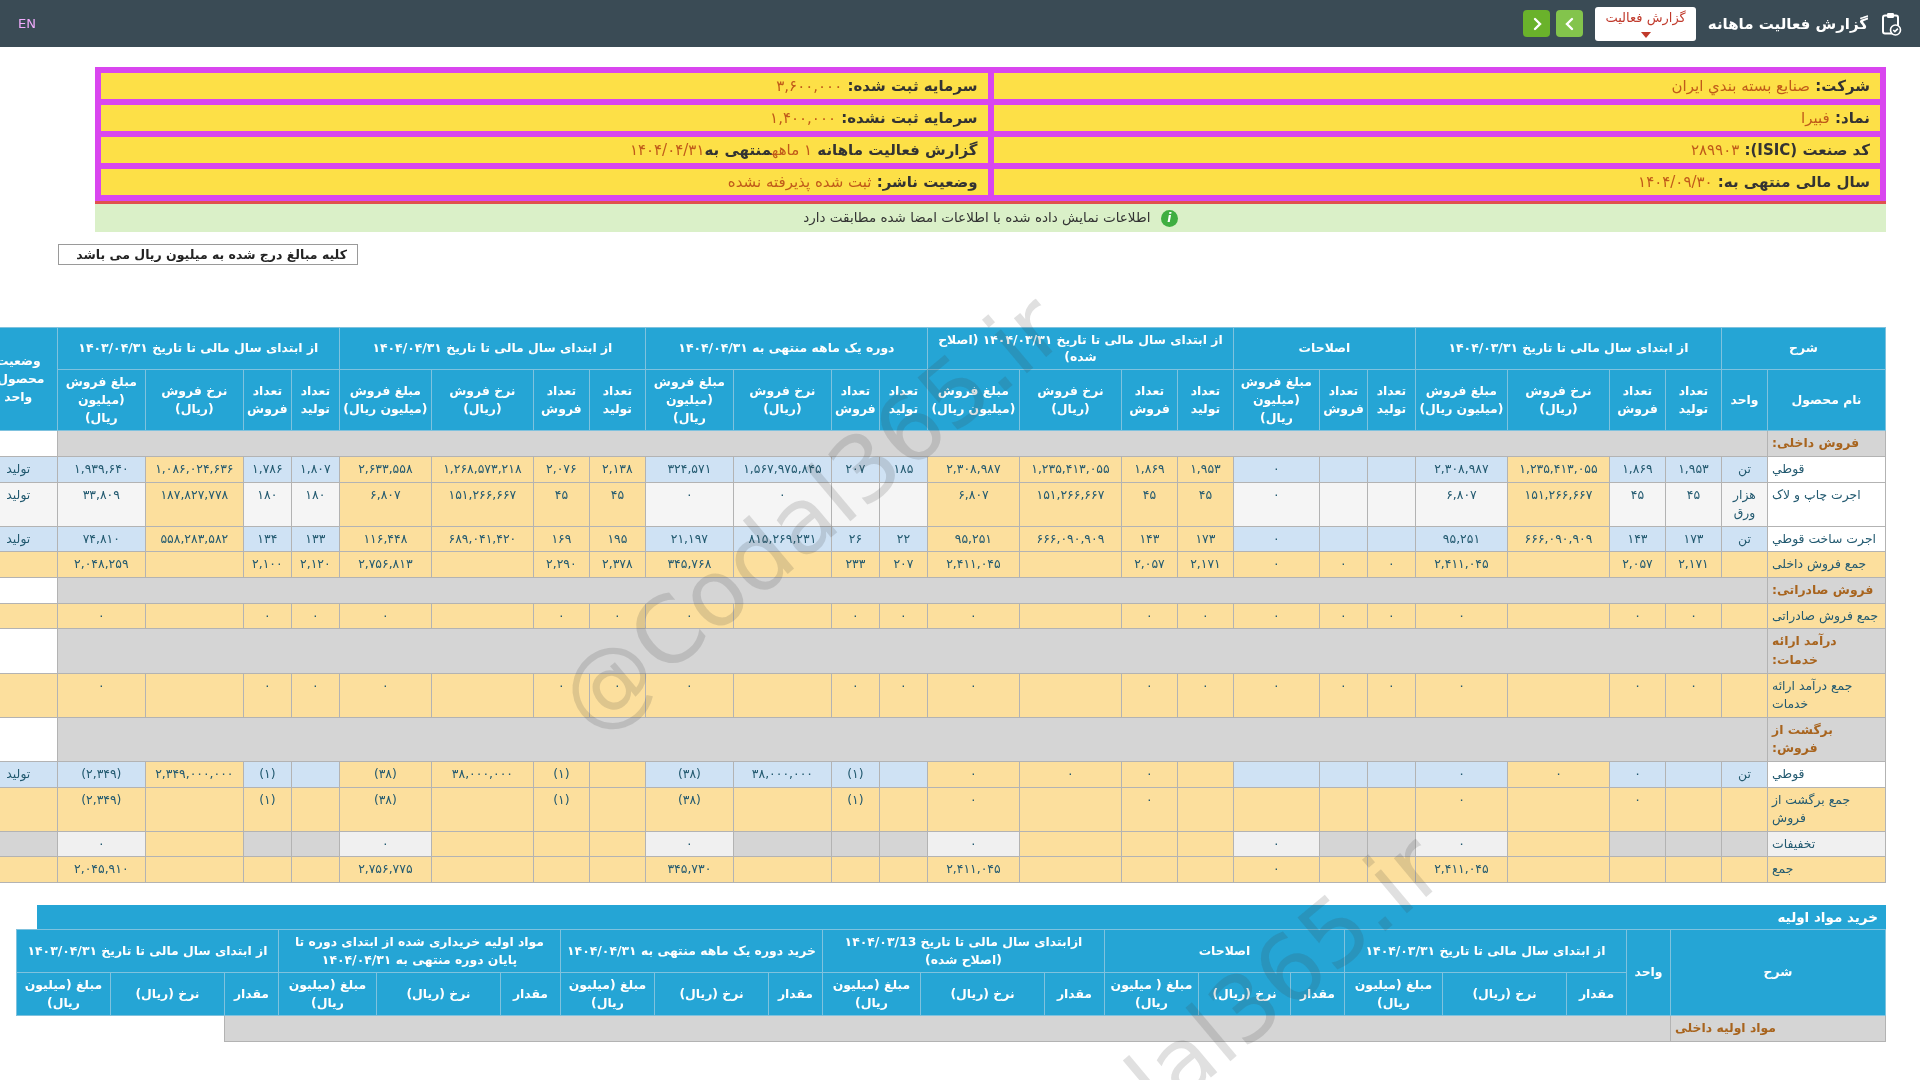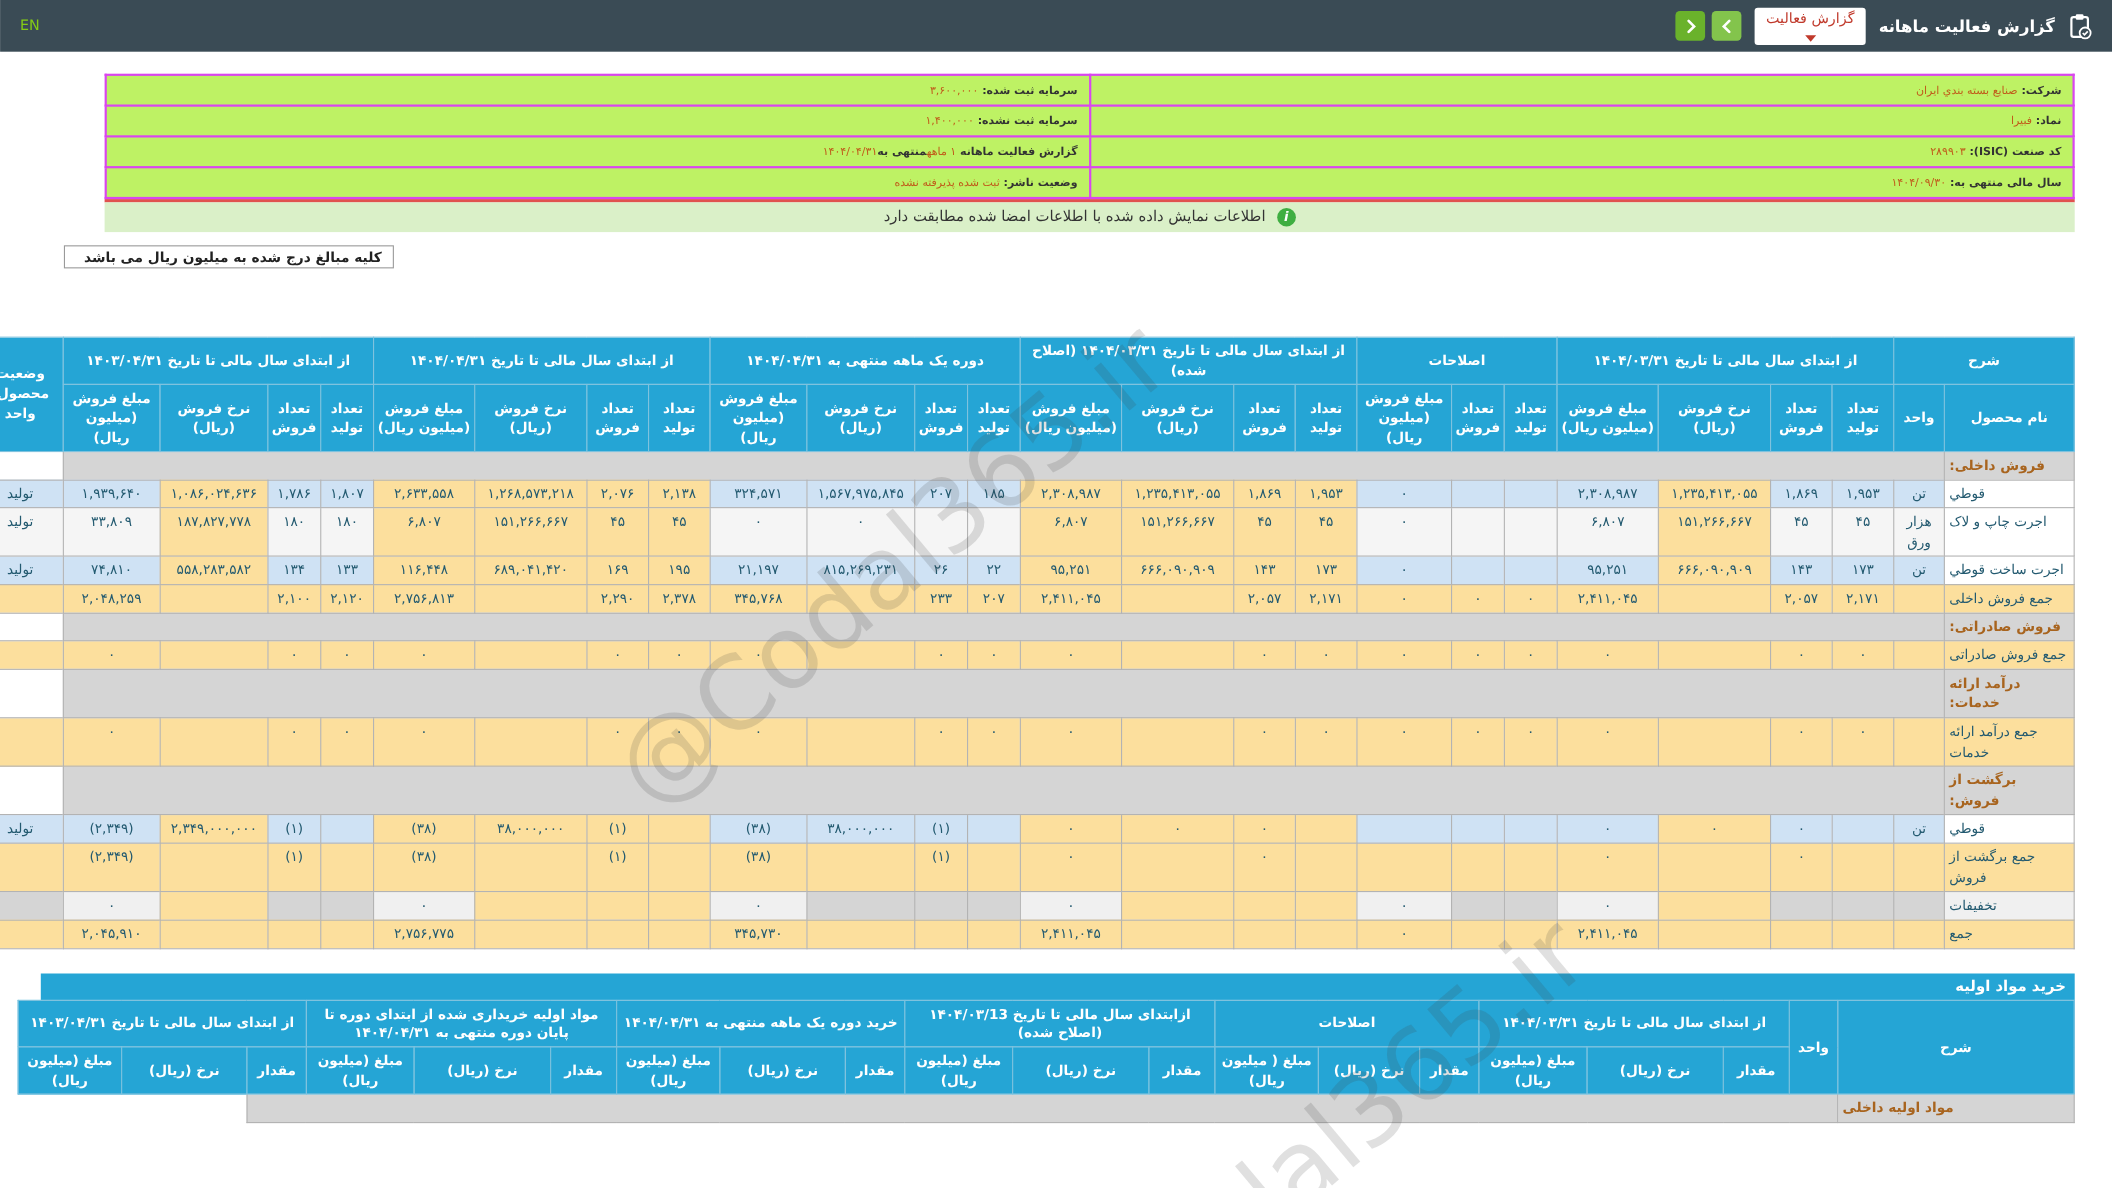--- a/index.html
+++ b/index.html
@@ -8,25 +8,25 @@
   .topbar{height:47px;background:#3a4b55;display:flex;align-items:center;gap:12px;padding:0 18px;box-sizing:border-box;}
   .topbar-title{color:#fff;font-size:15px;font-weight:bold;}
   .report-dropdown{background:#fff;border-radius:3px;padding:3px 10px;font-size:13px;color:#c0392b;
     display:flex;align-items:center;gap:7px;cursor:pointer;flex-direction:column;}
   .caret-down{width:0;height:0;border-left:5px solid transparent;border-right:5px solid transparent;border-top:6px solid #c0392b;}
   .nav-btns{display:flex;gap:6px;align-items:center;}
   .nav-btn{width:27px;height:27px;border-radius:4px;border:none;display:flex;align-items:center;justify-content:center;cursor:pointer;padding:0;}
   .nav-btn.prev{background:#83c44c;}
   .nav-btn.next{background:#6ab22b;}
   .spacer{flex:1;}
-  .en-link{color:#84cc16;font-size:13px;cursor:pointer;}
+  .en-link{color:#f0abfc;font-size:13px;cursor:pointer;}
   
   .info-wrap{margin:20px 34px 0 95px;border-bottom:3px solid #e0524e;}
   table.info{width:100%;border-collapse:collapse;}
-  table.info td{border:2px solid #d946ef;background:#bef264;padding:3px 10px;font-size:10px;height:20px;}
+  table.info td{border:6px solid #d946ef;background:#fde047;padding:3px 10px;font-size:15px;height:20px;}
   .info-label{font-weight:bold;color:#333;}
   .info-accent{color:#c05a1a;}
   
   .banner{margin:0 34px 0 95px;background:#daf0c8;text-align:center;padding:5px 0;font-size:13.5px;color:#333;}
   .info-icon{display:inline-block;width:17px;height:17px;border-radius:50%;background:#3fae41;color:#fff;
     font-size:12px;font-weight:bold;line-height:17px;text-align:center;vertical-align:middle;margin-left:6px;font-style:italic;}
   
   .note-box{width:300px;margin:12px auto 62px 0;margin-right:auto;border:1px solid #9a9a9a;background:#fff;
     padding:2px 10px;font-size:12.5px;font-weight:bold;color:#222;text-align:right;box-sizing:border-box;
     margin-left:0;margin-right:auto;}

